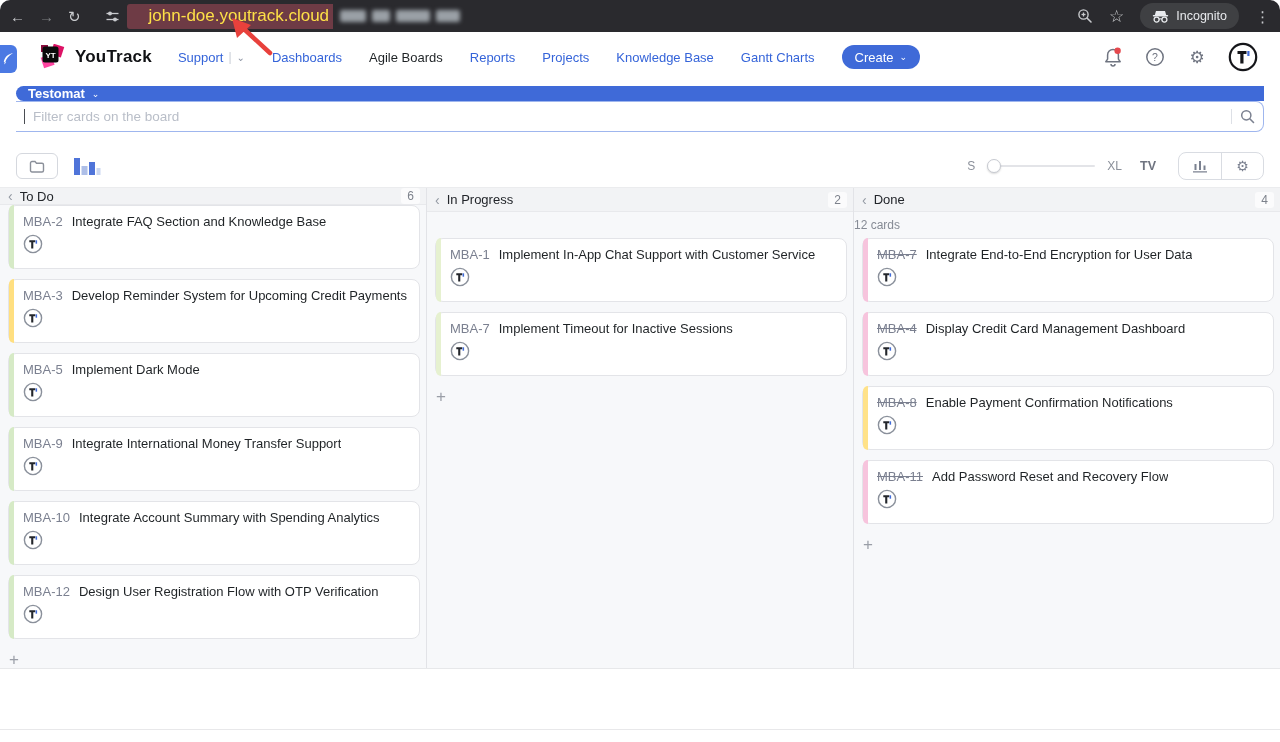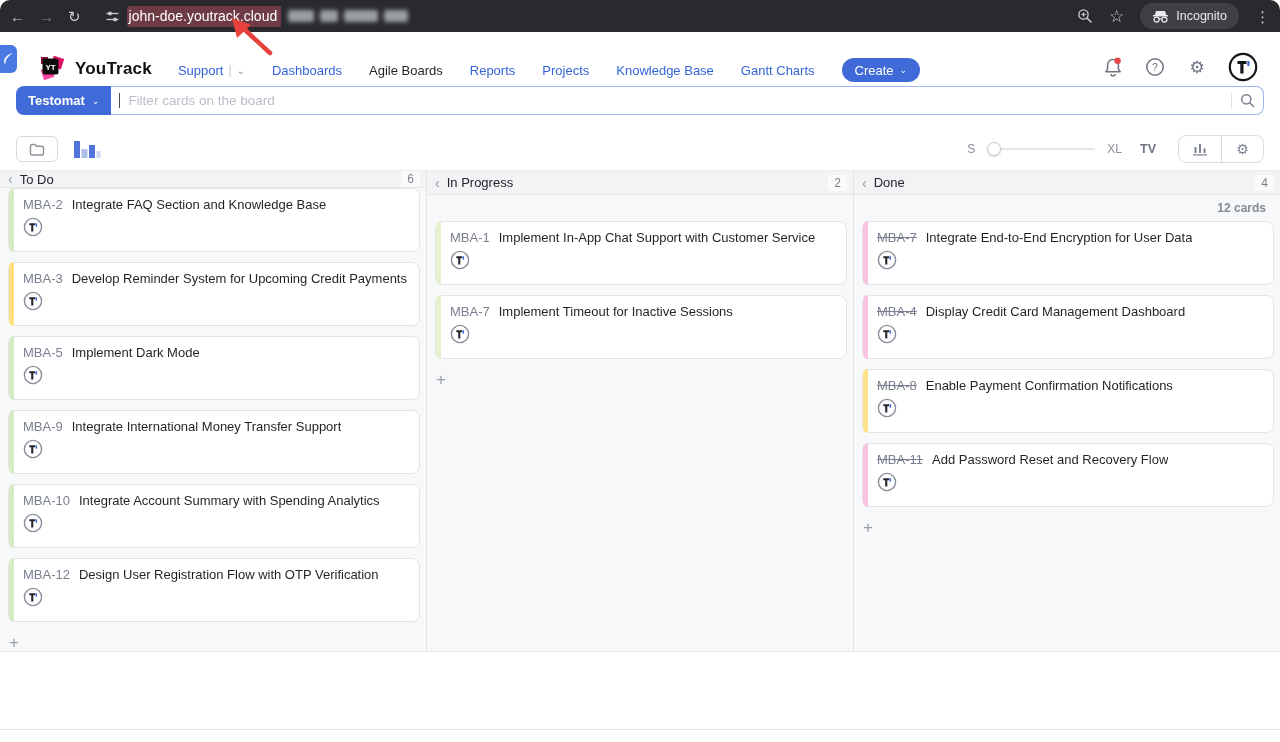--- a/index.html
+++ b/index.html
@@ -5,56 +5,56 @@
   * { margin:0; padding:0; box-sizing:border-box; }
   html,body { width:1280px; height:742px; background:#fff; overflow:hidden;
               font-family:"Liberation Sans", sans-serif; position:relative; }
 
   
   .browser-bar { height:32px; background:#2a2a2e; border-radius:10px 10px 0 0;
                  display:flex; align-items:center; padding:0 10px; gap:14px; }
   .bicon { color:#c8cacd; font-size:15px; line-height:1; cursor:default; }
   .bicon.dim { color:#7e8084; }
   .urlbar { display:flex; align-items:center; gap:7px; flex:1; margin-left:10px; }
-  .url-highlight { background:#6e3b45; color:#ffffff; font-size:14px;
-                   padding:2px 4px 3px 2px; border-radius:3px 0 0 3px; }
+  .url-highlight { background:#6e3b45; color:#fde047; font-size:17px;
+                   padding:2px 4px 3px 22px; border-radius:3px 0 0 3px; }
   .redacted { display:flex; gap:6px; align-items:center; filter:blur(2px); }
   .redacted span { display:inline-block; height:12px; background:#9aa0a6; border-radius:2px; }
   .browser-right { display:flex; align-items:center; gap:16px; margin-left:auto; }
   .incog-pill { background:#3f4043; border-radius:13px; height:26px; display:flex;
                 align-items:center; gap:7px; padding:0 12px; color:#e8eaed; font-size:12.5px; }
 
   
   .anno-arrow { position:absolute; left:224px; top:16px; z-index:60; pointer-events:none; }
 
   
   .edge-tab { position:absolute; left:0; top:45px; width:17px; height:28px; z-index:50;
               background:#4b79e3; border-radius:0 6px 6px 0; display:flex;
               align-items:center; justify-content:center; color:#fff; font-size:12px; }
 
   
-  .app-header { height:50px; background:#fff; display:flex; align-items:flex-end; padding:0 22px 0 40px; }
+  .app-header { height:50px; background:#fff; display:flex; align-items:center; padding:0 22px 0 40px; }
   .logo-wrap { display:flex; align-items:center; gap:9px; margin-right:26px; }
   .logo-name { font-size:17px; font-weight:bold; color:#101114; letter-spacing:.2px; }
   .nav { display:flex; align-items:center; gap:27px; }
   .nav-link { font-size:13px; color:#3564d9; text-decoration:none; cursor:pointer; white-space:nowrap; }
   .nav-link.current { color:#1f2326; }
   .issues-wrap { display:flex; align-items:center; gap:5px; }
   .nav-divider { color:#c9cdd6; font-size:12px; }
   .nav-caret { color:#8b93a3; font-size:10px; }
   .create-btn { background:#3f6ad8; color:#fff; font-size:13px; border:none; cursor:pointer;
                 border-radius:12px; height:24px; padding:0 13px; display:flex; align-items:center; gap:6px; }
   .create-btn .caret { font-size:9px; }
   .header-right { margin-left:auto; display:flex; align-items:center; gap:20px; }
   .hicon { position:relative; width:22px; height:22px; display:flex; align-items:center;
            justify-content:center; color:#6f7480; cursor:pointer; }
   .gear-glyph { font-size:17px; color:#6f7480; }
 
   
-  .filter-row { margin:4px 16px 0 16px; height:29px; display:flex; align-items:stretch; }
+  .filter-row { margin:4px 16px 0 16px; height:46px; display:flex; align-items:stretch;flex-direction:column; }
   .board-select { background:#3f6ad8; color:#fff; font-size:13px; font-weight:bold; border:none;
                   border-radius:8px 0 0 8px; padding:0 12px; display:flex; align-items:center;
                   gap:7px; cursor:pointer; }
   .board-select .caret { font-size:9px; font-weight:normal; }
   .filter-input-wrap { flex:1; border:1px solid #9fb6ee; border-left:none; border-radius:0 8px 8px 0;
                        display:flex; align-items:center; background:#fff; }
   .filter-input { flex:1; border:none; outline:none; font-size:13.5px; color:#1f2326;
                   padding:0 8px; font-family:inherit; }
   .filter-input::placeholder { color:#b9bec8; }
   .caret-line { width:1px; height:15px; background:#4a4d52; margin-left:8px; }
@@ -83,22 +83,22 @@
   .board { margin-top:7px; height:482px; background:#f7f8fa; display:flex;
            border-top:1px solid #ebecee; border-bottom:1px solid #e7e8ea; }
   .col { flex:1 1 0; display:flex; flex-direction:column; min-width:0; }
   .col + .col { border-left:1px solid #e2e3e7; }
   .col-header { height:24px; background:#f2f3f5; border-bottom:1px solid #e8e9ec;
                 display:flex; align-items:center; padding:0 6px 0 8px; }
   .col-chevron { color:#9298a2; font-size:14px; cursor:pointer; line-height:1; }
   .col-name { font-size:13px; color:#22252a; margin-left:7px; }
   .col-count { margin-left:auto; font-size:12px; color:#7d828c; background:#fbfbfc;
                border-radius:3px; padding:1px 6px; }
-  .col-meta { height:26px; display:flex; align-items:center; justify-content:flex-end;
-              padding-right:14px; font-size:12px; color:#868b95;font-weight:bold; }
+  .col-meta { height:26px; display:flex; align-items:center; 
+              padding-right:14px; font-size:12px; color:#868b95; }
   .cards { padding:0 6px 0 8px; }
   .card { position:relative; background:#fff; border:1px solid #e3e4e8; border-radius:8px;
           height:64px; margin-bottom:10px; padding:8px 10px 8px 14px; cursor:pointer; }
   .stripe { position:absolute; left:0; top:-1px; bottom:-1px; width:5px; border-radius:8px 0 0 8px; }
   .card-top { display:flex; align-items:baseline; gap:9px; white-space:nowrap; overflow:hidden; }
   .card-id { font-size:13px; color:#7b8090; flex:none; }
   .card-id.done { text-decoration:line-through; }
   .card-title { font-size:13px; color:#1f2326; overflow:hidden; text-overflow:ellipsis; }
   .card-avatar { margin-top:5px; width:20px; height:20px; }
   .add-card { font-size:17px; color:#9a9ea7; padding:2px 0 0 9px; cursor:pointer; width:24px; line-height:1; }

